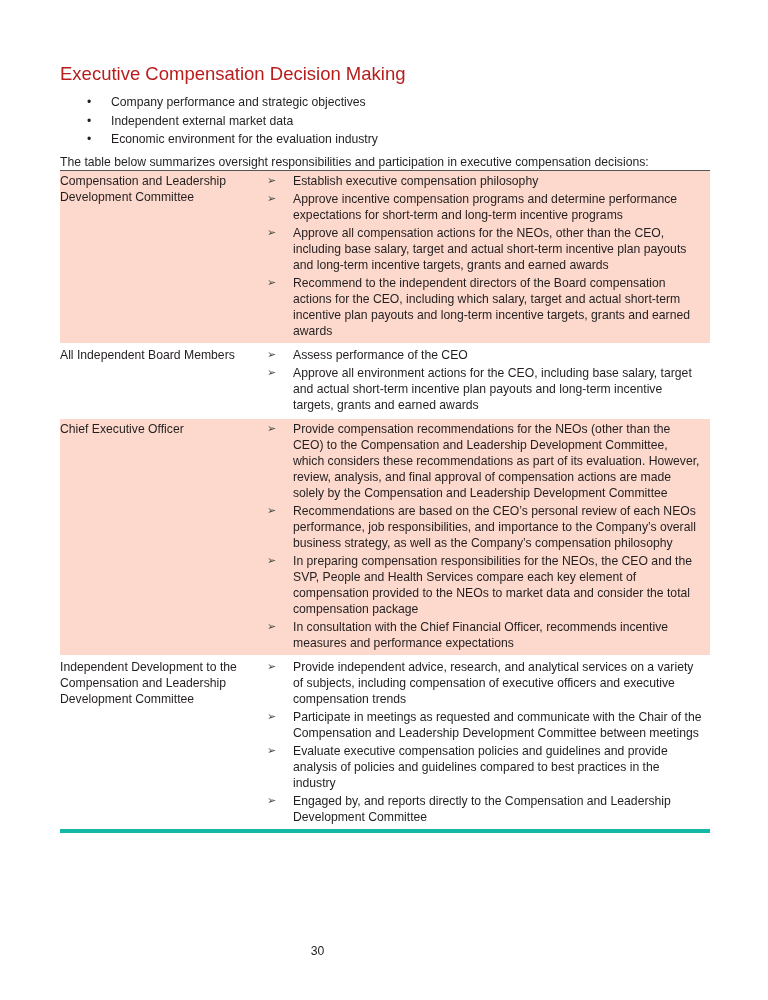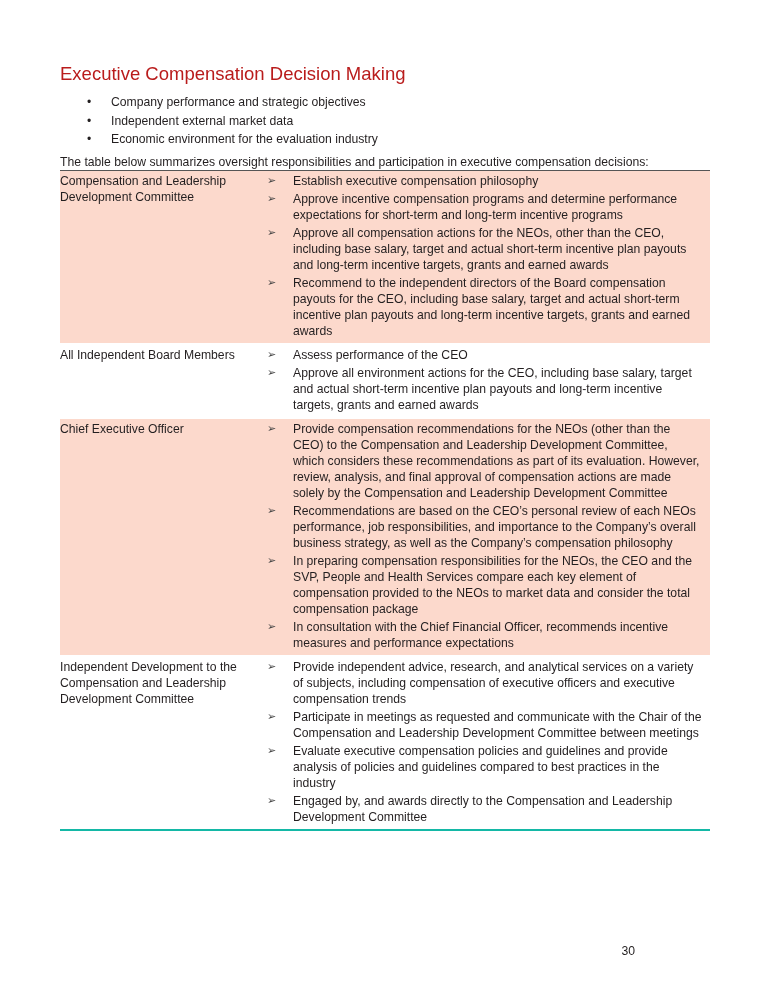--- a/index.html
+++ b/index.html
@@ -4,30 +4,30 @@
 <style>
   html, body { margin: 0; padding: 0; background: #ffffff; }
   body { width: 768px; height: 1000px; position: relative; font-family: "Liberation Sans", sans-serif; color: #231f20; }
   .page { position: absolute; left: 60px; top: 62px; width: 650px; }
   h1 { font-weight: normal; font-size: 18.5px; margin: 0 0 7px 0; line-height: 24px; color: #b91c1c; }
   .intro { font-size: 12.2px; line-height: 16px; margin: 0; }
   .factors { list-style: none; margin: 3px 0 0 0; padding: 0; }
   .factors li { position: relative; padding-left: 51px; font-size: 12.2px; line-height: 18.5px; }
   .factors li .bul { position: absolute; left: 27px; top: 0; }
   .lead { font-size: 12.2px; line-height: 16px; margin: 5px 0 0 0; }
-  table { border-collapse: collapse; width: 650px; border-top: 1px solid #555; border-bottom: 2px solid #14b8a6; }
+  table { border-collapse: collapse; width: 650px; border-top: 1px solid #555; border-bottom: 4px solid #14b8a6; }
   td { vertical-align: top; font-size: 12.2px; line-height: 16px; padding: 0; }
   tr.shaded td { background: #fcd9cc; }
   tr.row + tr.row td { border-top: 2px solid #ffffff; }
   td.role { width: 207px; padding: 2px 0 2px 0; }
   td.resp { padding: 2px 8px 2px 0; }
   .resp ul { list-style: none; margin: 0; padding: 0; }
   .resp li { position: relative; padding-left: 26px; margin: 0 0 2px 0; }
   .resp li .arrow { position: absolute; left: 0; top: 0; font-size: 11px; font-family: "DejaVu Sans", sans-serif; color: #444; }
-  .pagenum { position: absolute; top: 944px; left: 0; width: 635px; text-align: right; font-size: 12.2px; }
+  .pagenum { position: absolute; top: 944px; left: 0; width: 635px; text-align: center; font-size: 12.2px; }
 </style>
 </head>
 <body>
 
 <div class="page">
   <h1>Executive Compensation Decision Making</h1>
   <ul class="factors">
     <li><span class="bul">•</span><span>Company performance and strategic objectives</span></li>
     <li><span class="bul">•</span><span>Independent external market data</span></li>
     <li><span class="bul">•</span><span>Economic environment for the evaluation industry</span></li>
@@ -36,21 +36,21 @@
 
   <table>
     <tbody>
         <tr class="row shaded">
       <td class="role">Compensation and Leadership Development Committee</td>
       <td class="resp">
         <ul>
           <li><span class="arrow">➢</span><span>Establish executive compensation philosophy</span></li>
           <li><span class="arrow">➢</span><span>Approve incentive compensation programs and determine performance expectations for short-term and long-term incentive programs</span></li>
           <li><span class="arrow">➢</span><span>Approve all compensation actions for the NEOs, other than the CEO, including base salary, target and actual short-term incentive plan payouts and long-term incentive targets, grants and earned awards</span></li>
-          <li><span class="arrow">➢</span><span>Recommend to the independent directors of the Board compensation payouts for the CEO, including base salary, target and actual short-term incentive plan payouts and long-term incentive targets, grants and earned awards</span></li>
+          <li><span class="arrow">➢</span><span>Recommend to the independent directors of the Board compensation actions for the CEO, including which salary, target and actual short-term incentive plan payouts and long-term incentive targets, grants and earned awards</span></li>
         </ul>
       </td>
     </tr>
     <tr class="row">
       <td class="role">All Independent Board Members</td>
       <td class="resp">
         <ul>
           <li><span class="arrow">➢</span><span>Assess performance of the CEO</span></li>
           <li><span class="arrow">➢</span><span>Approve all environment actions for the CEO, including base salary, target and actual short-term incentive plan payouts and long-term incentive targets, grants and earned awards</span></li>
         </ul>
@@ -67,21 +67,21 @@
         </ul>
       </td>
     </tr>
     <tr class="row">
       <td class="role">Independent Development to the Compensation and Leadership Development Committee</td>
       <td class="resp">
         <ul>
           <li><span class="arrow">➢</span><span>Provide independent advice, research, and analytical services on a variety of subjects, including compensation of executive officers and executive compensation trends</span></li>
           <li><span class="arrow">➢</span><span>Participate in meetings as requested and communicate with the Chair of the Compensation and Leadership Development Committee between meetings</span></li>
           <li><span class="arrow">➢</span><span>Evaluate executive compensation policies and guidelines and provide analysis of policies and guidelines compared to best practices in the industry</span></li>
-          <li><span class="arrow">➢</span><span>Engaged by, and awards directly to the Compensation and Leadership Development Committee</span></li>
+          <li><span class="arrow">➢</span><span>Engaged by, and reports directly to the Compensation and Leadership Development Committee</span></li>
         </ul>
       </td>
     </tr>
   </tbody>
     </table>
 </div>
 
 <div class="pagenum">30</div>
 
 </body></html>

